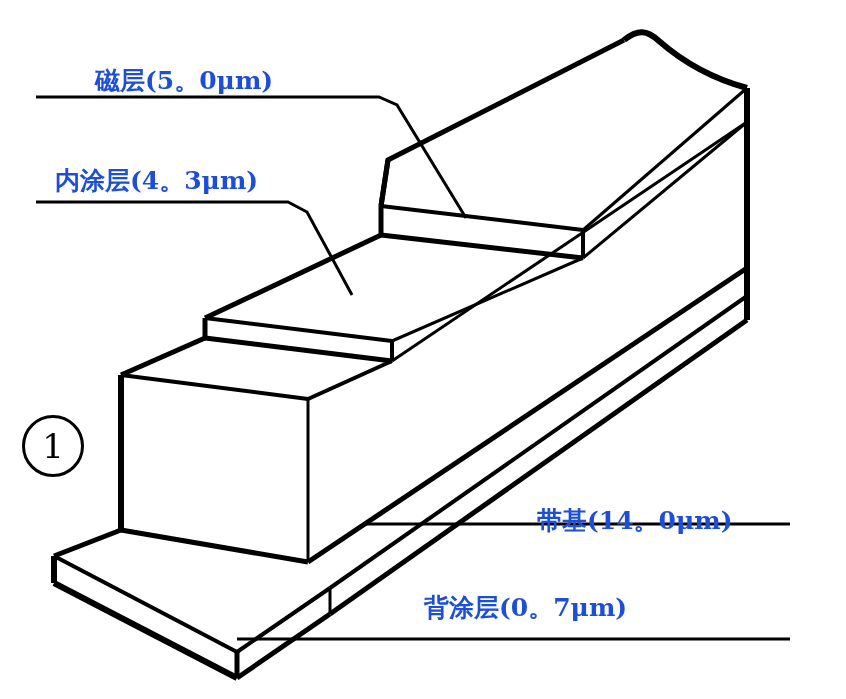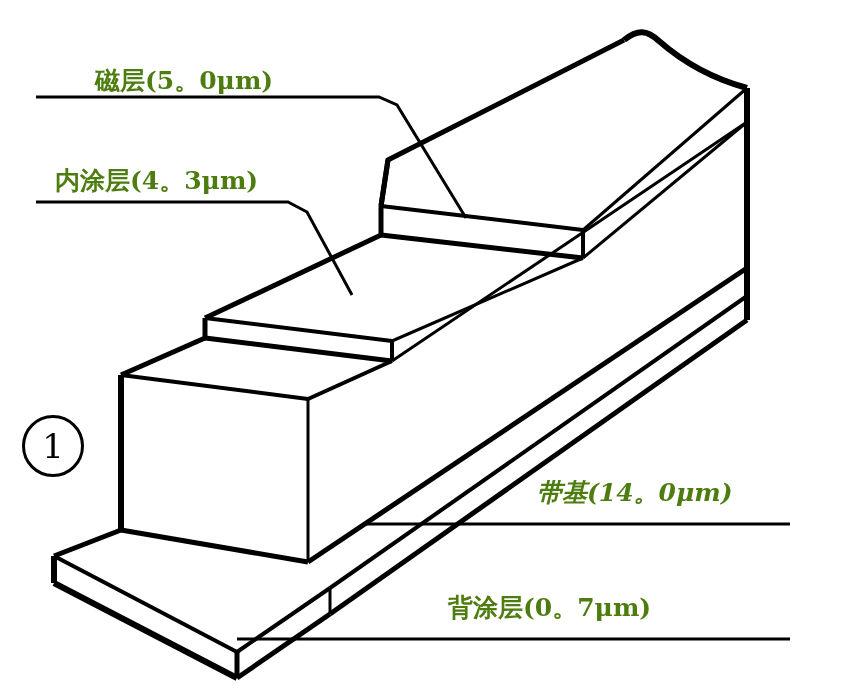--- a/index.html
+++ b/index.html
@@ -23,29 +23,29 @@
     top: 0;
     width: 846px;
     height: 699px;
     display: block;
   }
   .label-text {
     position: absolute;
     font-family: "DejaVu Serif", "Liberation Serif", serif;
     font-size: 25px;
     font-weight: 700;
-    color: #4d7c0f;
+    color: #1d4ed8;
     white-space: nowrap;
     letter-spacing: 0px;
     line-height: 1;
   }
   #label-magnetic { left: 95px; top: 68px; }
   #label-undercoat { left: 55px; top: 168px; }
-  #label-base     { left: 537px; top: 480px; font-style: italic; }
-  #label-backcoat { left: 448px; top: 595px; }
+  #label-base     { left: 537px; top: 508px; }
+  #label-backcoat { left: 424px; top: 595px; }
   #figure-number {
     position: absolute;
     left: 22px;
     top: 415px;
     width: 62px;
     height: 62px;
     border: 3px solid #000000;
     border-radius: 50%;
     box-sizing: border-box;
     display: flex;

